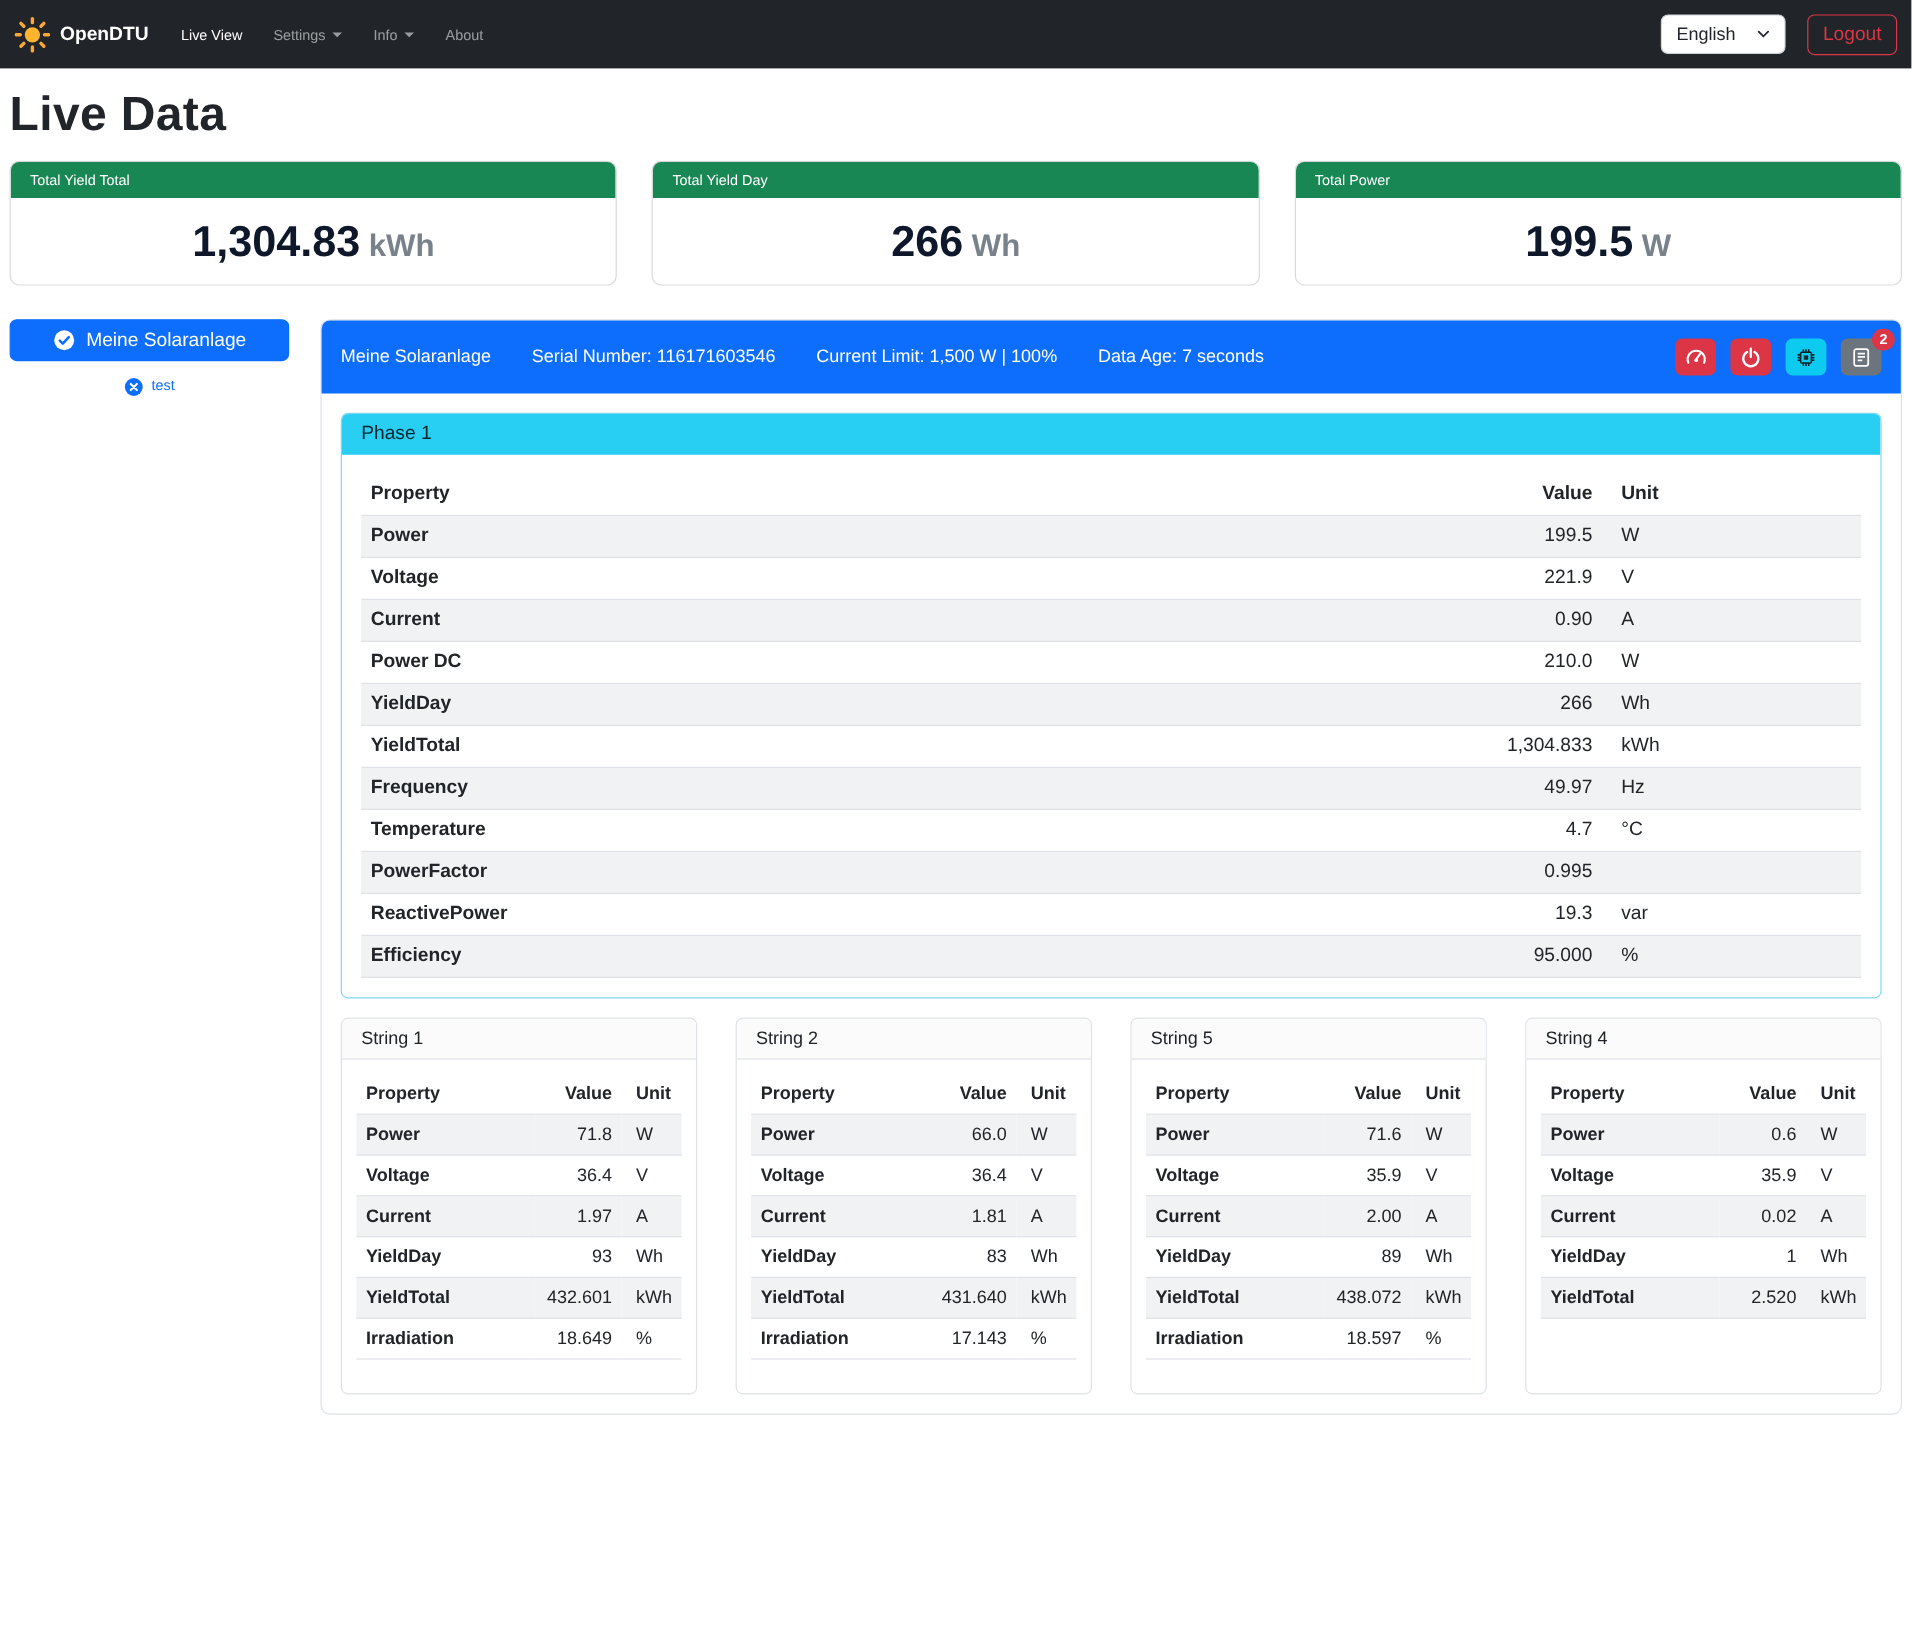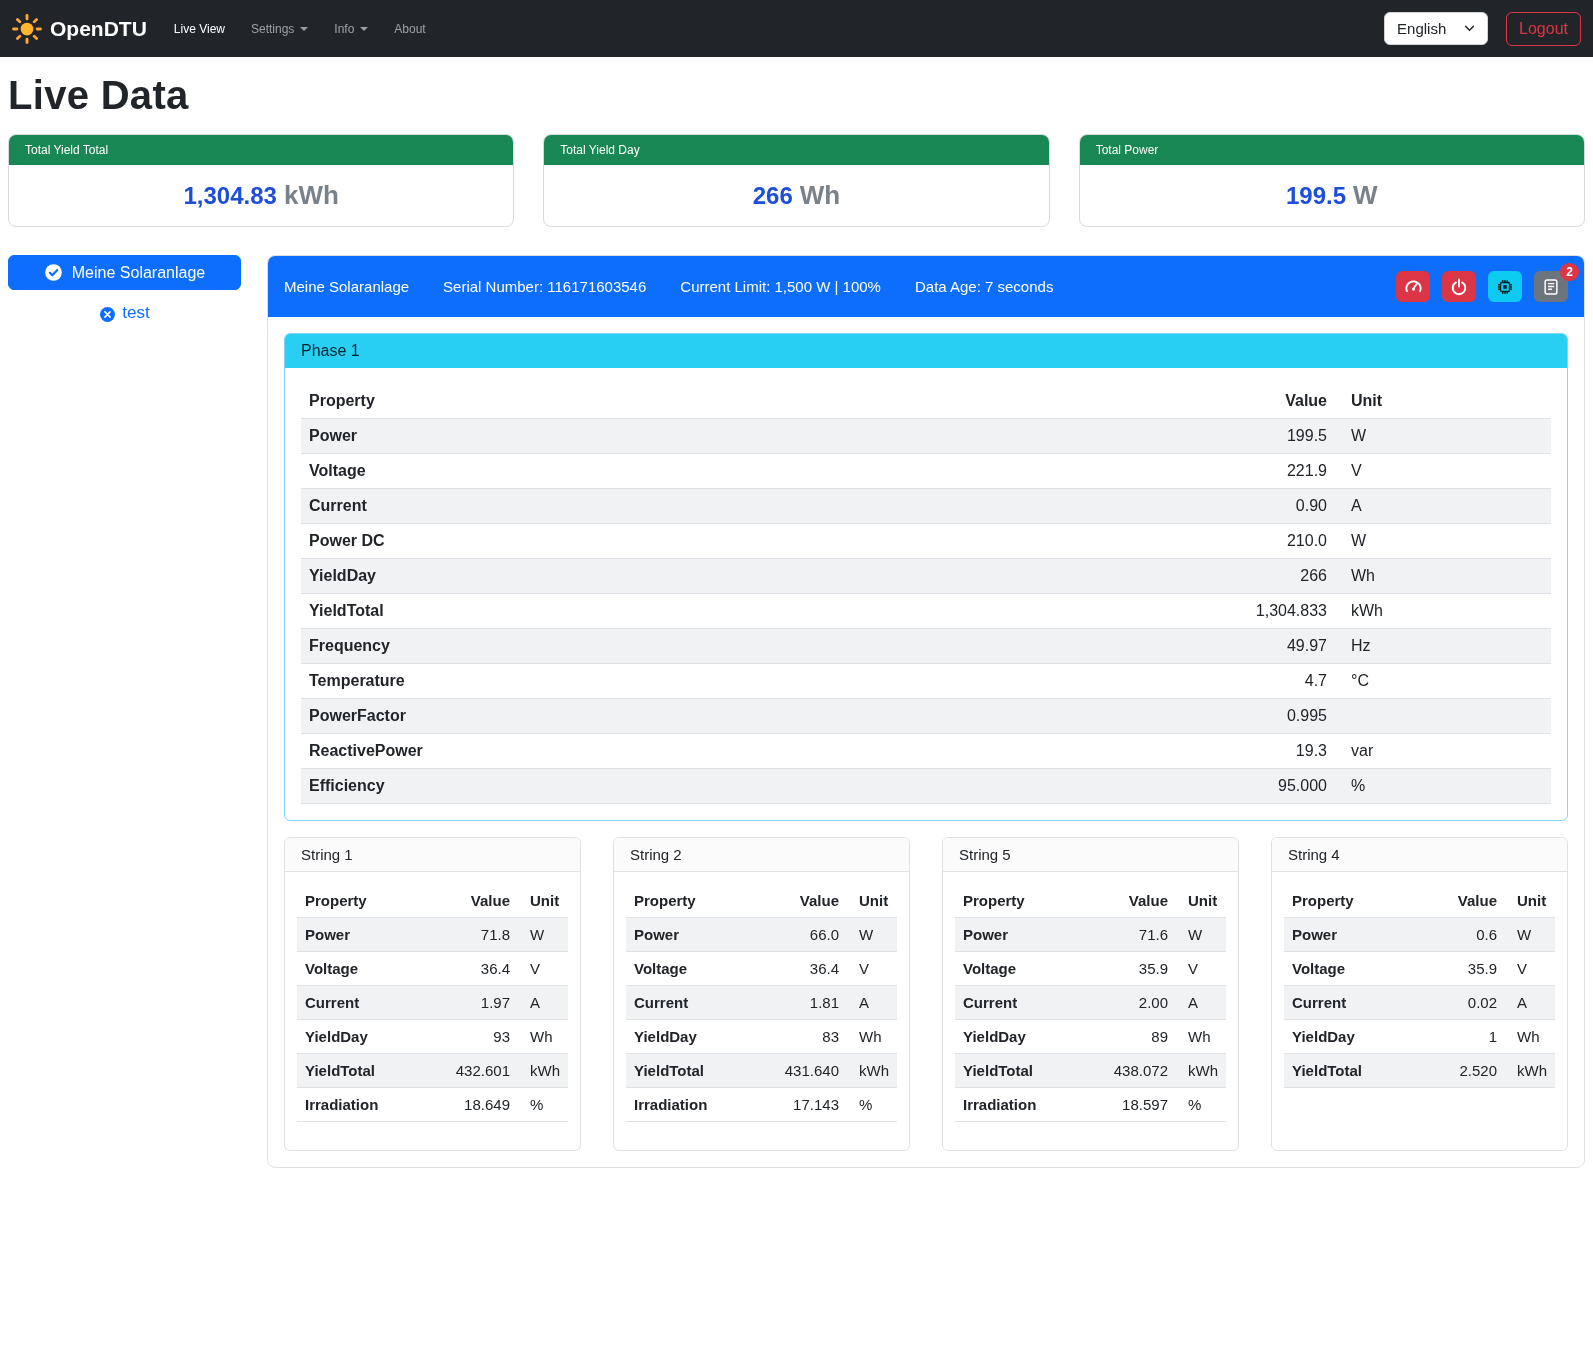--- a/index.html
+++ b/index.html
@@ -21,21 +21,21 @@
     padding: 0 12px;
   }
   .brand {
     display: flex;
     align-items: center;
     gap: 8px;
     color: #fff;
     cursor: pointer;
     margin-right: 14px;
   }
-  .brand-text { font-size: 21px; font-weight: 700; }
+  .brand-text { font-size: 16px; font-weight: 700; }
   .nav-links { display: flex; align-items: center; }
   .nav-link {
     color: rgba(255,255,255,0.55);
     font-size: 12px;
     padding: 8px 13px;
     cursor: pointer;
     text-decoration: none;
     display: inline-flex;
     align-items: center;
     text-align: center;
@@ -87,21 +87,21 @@
     background: #fff;
     overflow: hidden;
   }
   .summary-card-header {
     background: #198754;
     color: #fff;
     padding: 8px 16px;
     font-size: 12px;
   }
   .summary-card-body { padding: 15px 16px; text-align: center; }
-  .value-big { font-size: 24px; font-weight: 700; color: #1d4ed8; }
+  .value-big { font-size: 36px; font-weight: 700; color: #0f172a; }
   .value-unit { font-size: 26px; font-weight: 600; color: #79828a; margin-left: 7px; }
 
   
   .main-row { display: flex; gap: 26px; margin-top: 28px; align-items: flex-start; }
   .inverter-col { flex: 0 0 233px; }
   .inverter-btn {
     width: 100%;
     background: #0d6efd;
     border: 1px solid #0d6efd;
     color: #fff;
@@ -111,25 +111,25 @@
     font-family: inherit;
     display: flex;
     align-items: center;
     justify-content: center;
     gap: 9px;
     cursor: pointer;
   }
   .test-row {
     margin-top: 13px;
     display: flex;
-    align-items: flex-end;
+    align-items: flex-start;
     justify-content: center;
     gap: 6px;
     color: #0d6efd;
-    font-size: 17px;
+    font-size: 12px;
     cursor: pointer;
   }
 
   .panel { flex: 1; border: 1px solid #dee2e6; border-radius: 8px; background: #fff; }
   .panel-header {
     background: #0d6efd;
     color: #fff;
     border-radius: 7px 7px 0 0;
     padding: 15px 16px;
     display: flex;

